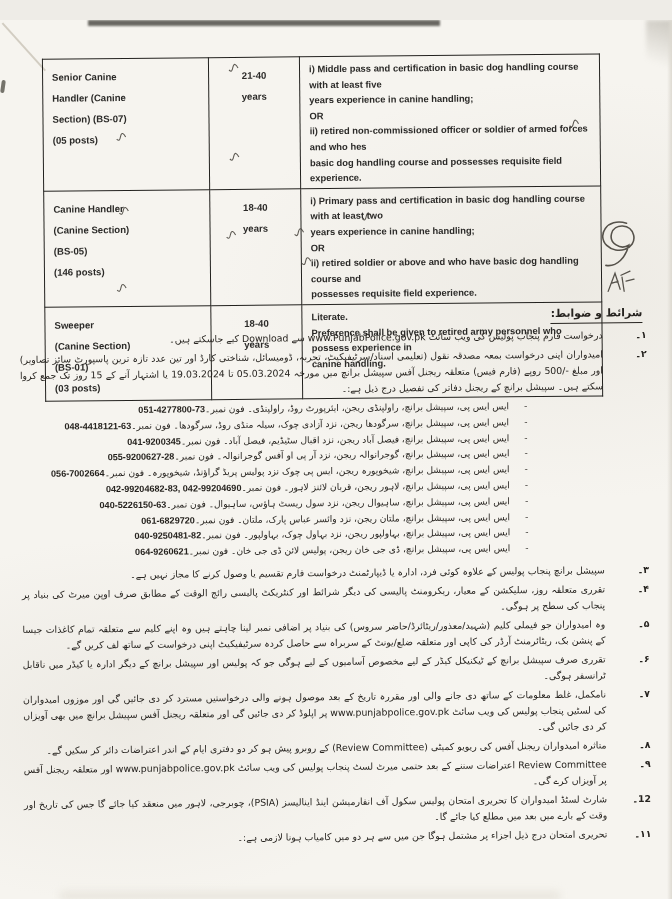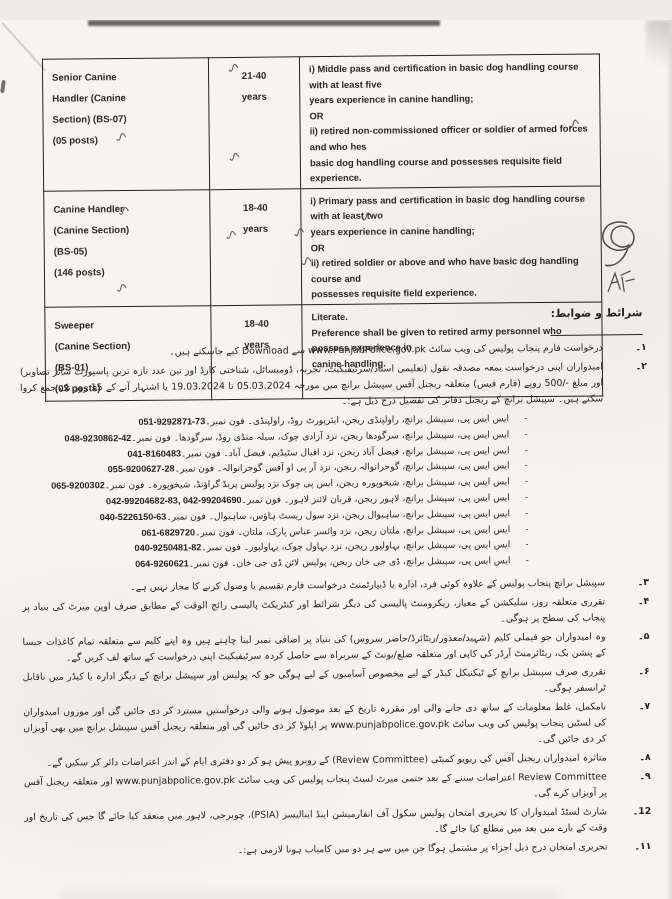--- a/index.html
+++ b/index.html
@@ -50,21 +50,21 @@
   
   .urdu-col{
     position:absolute;left:20px;right:25px;top:288px;
     direction:rtl;
     font-family:"DejaVu Sans",sans-serif;
     color:#26231f;font-size:9.4px;line-height:16px;
   }
   .terms-heading-row{text-align:right;margin:0 4px 4px 0;}
   .terms-heading{
     display:inline-block;font-size:10.8px;font-weight:bold;
-    border-bottom:1.4px solid #26231f;padding-bottom:13px;
+    border-bottom:1.4px solid #26231f;padding-bottom:1px;
   }
   .term-item{display:flex;gap:24px;margin-bottom:3px;}
   .term-num{flex:0 0 20px;font-weight:bold;}
   .term-text{flex:1;text-align:justify;text-align-last:right;}
 
   .ph-list{margin:4px 120px 6px 30px;font-size:9.1px;line-height:15.8px;}
   .ph-line{white-space:nowrap;}
   .ph-line::before{content:"-";margin-inline-end:15px;color:#26231f;}
   .ph-num{direction:ltr;unicode-bidi:isolate;font-family:"Liberation Sans",sans-serif;font-weight:bold;margin-inline-start:3px;}
 
@@ -138,25 +138,25 @@
         <span class="term-num">۱۔</span>
         <span class="term-text">درخواست فارم پنجاب پولیس کی ویب سائٹ www.PunjabPolice.gov.pk سے Download کیے جاسکتے ہیں۔</span>
       </div>
 
       <div class="term-item">
         <span class="term-num">۲۔</span>
         <span class="term-text">امیدواران اپنی درخواست بمعہ مصدقہ نقول (تعلیمی اسناد/سرٹیفیکیٹ، تجربہ، ڈومیسائل، شناختی کارڈ اور تین عدد تازہ ترین پاسپورٹ سائز تصاویر) اور مبلغ ‎500/-‎ روپے (فارم فیس) متعلقہ ریجنل آفس سپیشل برانچ میں مورخہ 05.03.2024 تا 19.03.2024 یا اشتہار آنے کے 15 روز تک جمع کروا سکتے ہیں۔ سپیشل برانچ کے ریجنل دفاتر کی تفصیل درج ذیل ہے:۔</span>
       </div>
 
       <div class="ph-list">
-        <div class="ph-line"><span>ایس ایس پی، سپیشل برانچ، راولپنڈی ریجن، ایئرپورٹ روڈ، راولپنڈی۔ فون نمبر۔</span><span class="ph-num">051-9292871-73</span></div>
-        <div class="ph-line"><span>ایس ایس پی، سپیشل برانچ، سرگودھا ریجن، نزد آزادی چوک، سیلہ منڈی روڈ، سرگودھا۔ فون نمبر۔</span><span class="ph-num">048-9230862-42</span></div>
-        <div class="ph-line"><span>ایس ایس پی، سپیشل برانچ، فیصل آباد ریجن، نزد اقبال سٹیڈیم، فیصل آباد۔ فون نمبر۔</span><span class="ph-num">041-8160483</span></div>
+        <div class="ph-line"><span>ایس ایس پی، سپیشل برانچ، راولپنڈی ریجن، ایئرپورٹ روڈ، راولپنڈی۔ فون نمبر۔</span><span class="ph-num">051-4277800-73</span></div>
+        <div class="ph-line"><span>ایس ایس پی، سپیشل برانچ، سرگودھا ریجن، نزد آزادی چوک، سیلہ منڈی روڈ، سرگودھا۔ فون نمبر۔</span><span class="ph-num">048-4418121-63</span></div>
+        <div class="ph-line"><span>ایس ایس پی، سپیشل برانچ، فیصل آباد ریجن، نزد اقبال سٹیڈیم، فیصل آباد۔ فون نمبر۔</span><span class="ph-num">041-9200345</span></div>
         <div class="ph-line"><span>ایس ایس پی، سپیشل برانچ، گوجرانوالہ ریجن، نزد آر پی او آفس گوجرانوالہ۔ فون نمبر۔</span><span class="ph-num">055-9200627-28</span></div>
-        <div class="ph-line"><span>ایس ایس پی، سپیشل برانچ، شیخوپورہ ریجن، ایس پی چوک نزد پولیس پریڈ گراؤنڈ، شیخوپورہ۔ فون نمبر۔</span><span class="ph-num">065-9200302</span></div>
+        <div class="ph-line"><span>ایس ایس پی، سپیشل برانچ، شیخوپورہ ریجن، ایس پی چوک نزد پولیس پریڈ گراؤنڈ، شیخوپورہ۔ فون نمبر۔</span><span class="ph-num">056-7002664</span></div>
         <div class="ph-line"><span>ایس ایس پی، سپیشل برانچ، لاہور ریجن، قربان لائنز لاہور۔ فون نمبر۔</span><span class="ph-num">042-99204682-83, 042-99204690</span></div>
         <div class="ph-line"><span>ایس ایس پی، سپیشل برانچ، ساہیوال ریجن، نزد سول ریسٹ ہاؤس، ساہیوال۔ فون نمبر۔</span><span class="ph-num">040-5226150-63</span></div>
         <div class="ph-line"><span>ایس ایس پی، سپیشل برانچ، ملتان ریجن، نزد وائسر عباس پارک، ملتان۔ فون نمبر۔</span><span class="ph-num">061-6829720</span></div>
         <div class="ph-line"><span>ایس ایس پی، سپیشل برانچ، بہاولپور ریجن، نزد بہاول چوک، بہاولپور۔ فون نمبر۔</span><span class="ph-num">040-9250481-82</span></div>
         <div class="ph-line"><span>ایس ایس پی، سپیشل برانچ، ڈی جی خان ریجن، پولیس لائن ڈی جی خان۔ فون نمبر۔</span><span class="ph-num">064-9260621</span></div>
       </div>
 
       <div class="term-item">
         <span class="term-num">۳۔</span>
         <span class="term-text">سپیشل برانچ پنجاب پولیس کے علاوہ کوئی فرد، ادارہ یا ڈیپارٹمنٹ درخواست فارم تقسیم یا وصول کرنے کا مجاز نہیں ہے۔</span>

